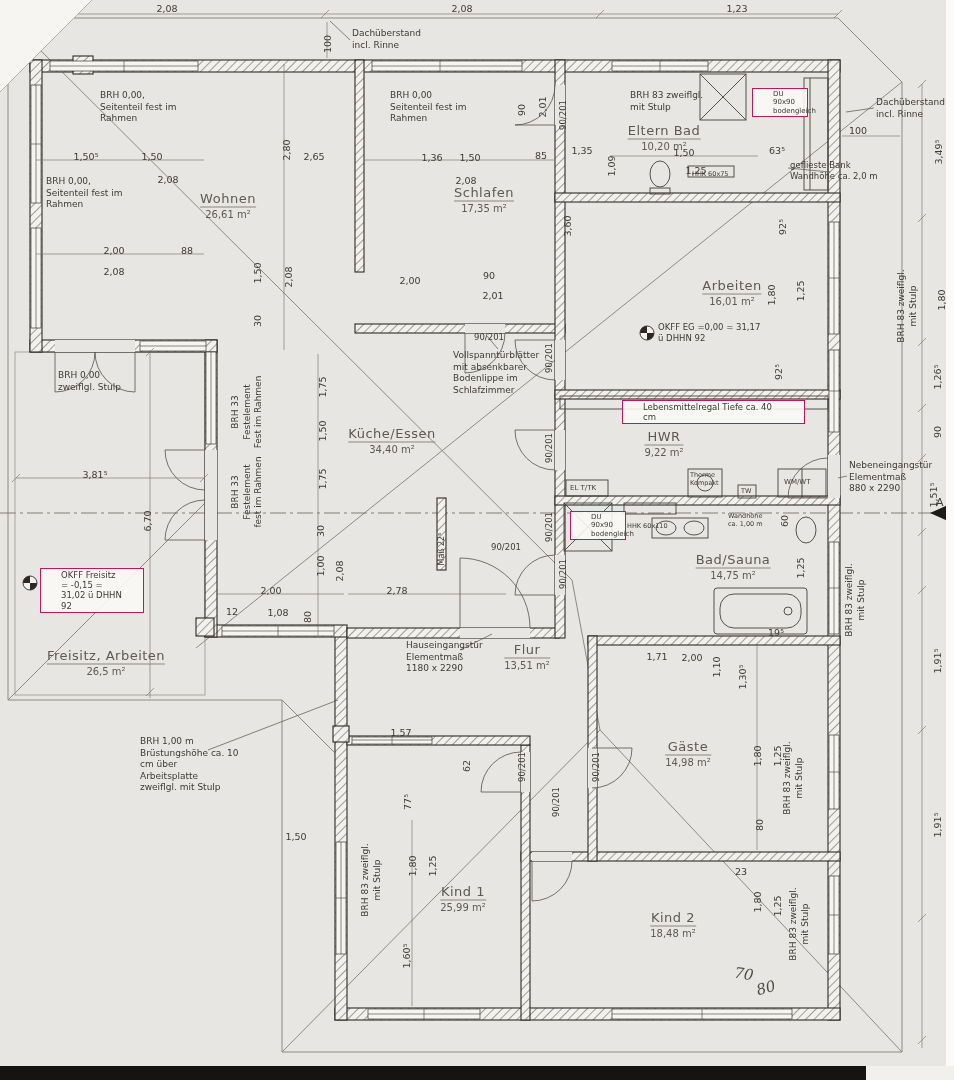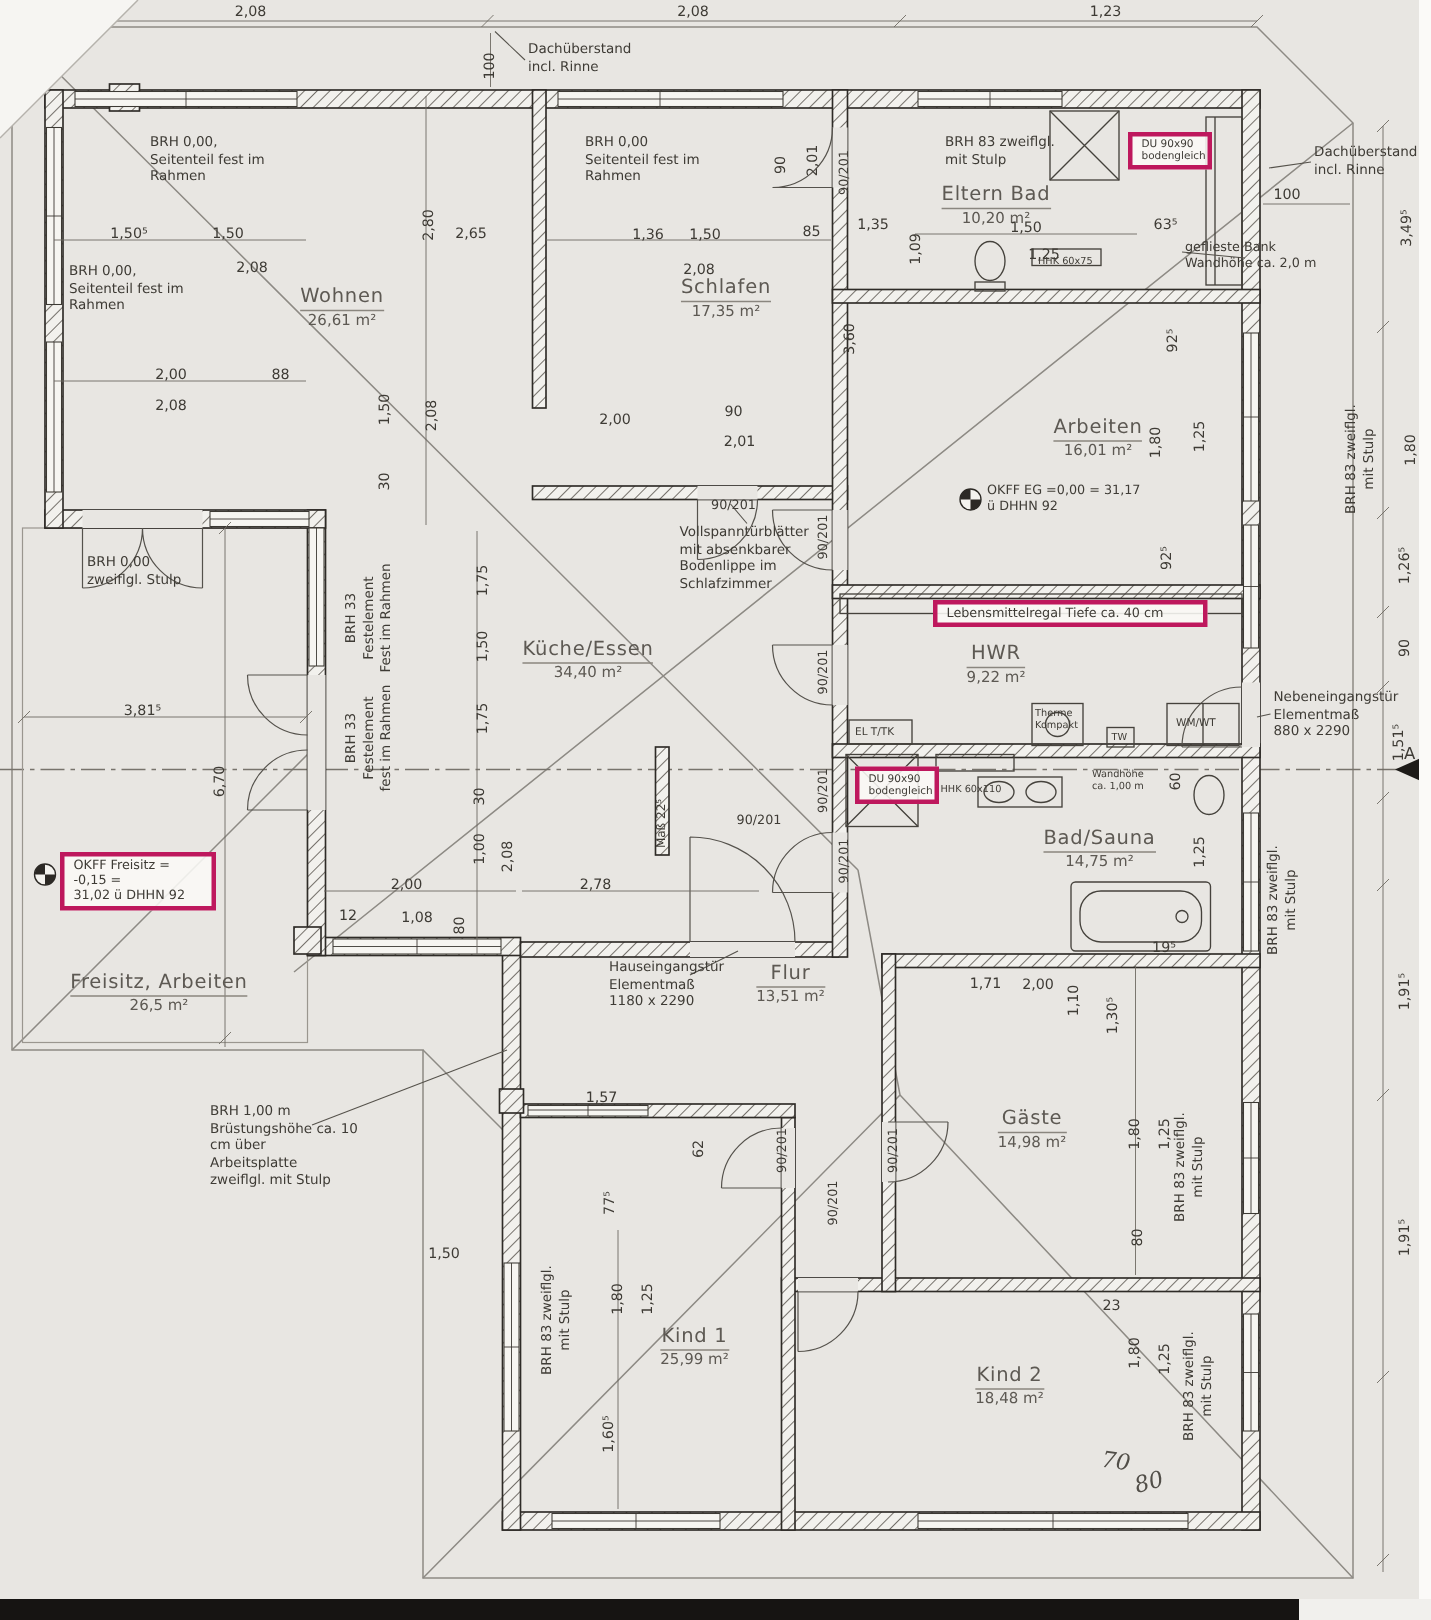--- a/index.html
+++ b/index.html
@@ -6,21 +6,21 @@
   *{box-sizing:border-box}
   html,body{margin:0;padding:0;background:#b8b6b2}
   #stage{position:relative;width:954px;height:1080px;background:#e8e6e2;overflow:hidden;
          font-family:"DejaVu Sans",sans-serif}
   #stage svg{position:absolute;left:0;top:0}
   #labels{position:absolute;left:0;top:0;width:954px;height:1080px;pointer-events:none}
   .room{position:absolute;transform:translate(-50%,-50%);text-align:center;color:#5d5953}
   .rname{font-size:13px;letter-spacing:.5px;border-bottom:1px solid #8a867f;padding-bottom:1px;white-space:nowrap}
   .rarea{font-size:10px;margin-top:1px}
   .anno{position:absolute;font-size:9px;line-height:1.28;color:#3e3b35;white-space:pre-line}
-  .anno.box{border:3px solid #be185d;background:rgba(250,249,246,.88);padding:1px 6px;line-height:1.2}
+  .anno.box{border:1px solid #be185d;background:rgba(250,249,246,.88);padding:1px 20px;line-height:1.2}
   .anno.rot{text-align:center}
   .dim{position:absolute;font-size:9.5px;color:#3e3b35;white-space:nowrap}
   .hw{font-family:"DejaVu Serif",serif;font-style:italic;font-size:15px;color:#514e48}
 </style>
 </head>
 <body>
 
 <div id="stage">
 
 <svg width="954" height="1080" viewBox="0 0 954 1080">

